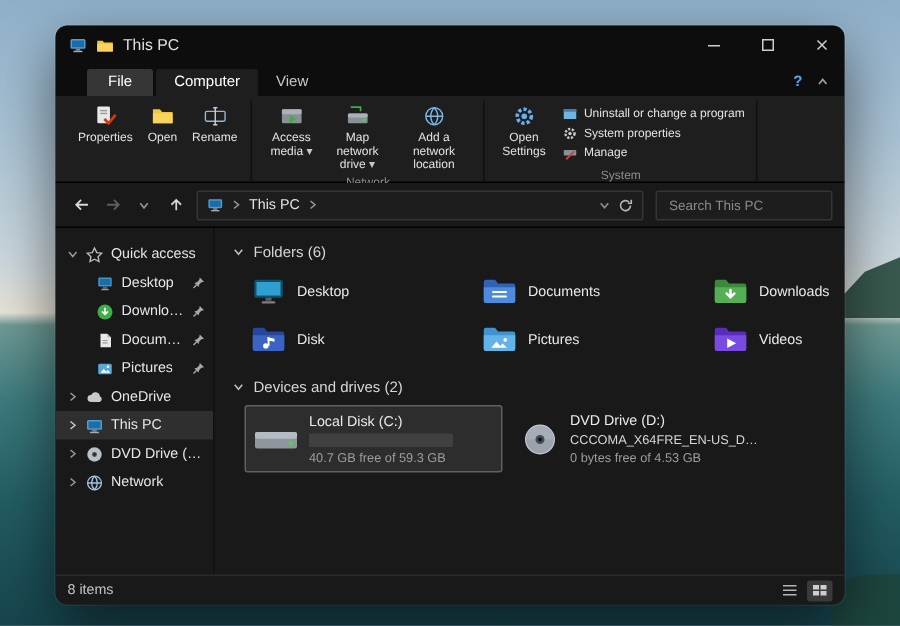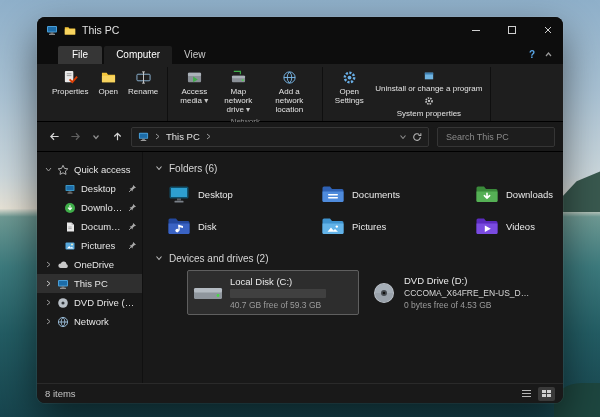--- a/index.html
+++ b/index.html
@@ -44,21 +44,21 @@
     flex:0 0 auto; border-bottom:1px solid #000; }
   .rgroup { display:flex; flex-direction:column; border-right:1px solid #0f0f0f; padding:0 5px; }
   .rgroup-body { display:flex; flex:1; align-items:stretch; gap:2px; }
   .rgroup-label { font-size:8px; color:#8e8e8e; text-align:center; padding:1px 0 2px; }
   .rbtn { display:flex; flex-direction:column; align-items:center; gap:2px;
     padding:3px 4px 1px; font-size:8px; color:#e3e3e3; text-align:center; line-height:1.15; border-radius:2px; }
   .rbtn .lbl { max-width:48px; }
   .rbtn.narrow .lbl { max-width:34px; }
   .dd { color:#c7c7c7; }
   .stack { display:flex; flex-direction:column; justify-content:flex-start; gap:3px; padding:4px 3px; }
-  .rbtn-sm { display:flex; align-items:center; gap:4px; font-size:8px; color:#e3e3e3; line-height:1; white-space:nowrap;flex-direction:column; }
+  .rbtn-sm { display:flex; align-items:center; gap:4px; font-size:8px; color:#e3e3e3; line-height:1; white-space:nowrap; }
 
   .navbar { height:30px; background:#191919; display:flex; align-items:center; gap:3px;
     padding:0 8px; flex:0 0 auto; border-bottom:1px solid #000; }
   .navbtn { width:18px; height:18px; display:flex; align-items:center; justify-content:center; }
   .addressbar { flex:1; height:20px; background:#1d1d1d; border:1px solid #353535; border-radius:2px;
     display:flex; align-items:center; gap:5px; padding:0 6px; font-size:9.5px; color:#e3e3e3; margin:0 5px 0 2px; }
   .addr-spacer { flex:1; }
   .searchbox { width:118px; height:20px; background:#1d1d1d; border:1px solid #353535; border-radius:2px;
     display:flex; align-items:center; padding:0 6px; }
   .searchbox input { flex:1; width:100%; background:transparent; border:0; outline:0;
@@ -75,21 +75,21 @@
   .s-label { overflow:hidden; text-overflow:ellipsis; }
 
   .content { flex:1; padding:6px 8px 0 12px; display:flex; flex-direction:column; min-width:0; }
   .sec-h { display:flex; align-items:center; gap:6px; font-size:10px; color:#d6d6d6; height:20px; }
   .tiles { display:grid; grid-template-columns:repeat(3,148px); gap:4px 6px; margin:2px 0 8px 8px; }
   .tile { display:flex; align-items:center; gap:7px; height:28px; padding:2px 4px;
     font-size:9.5px; color:#eaeaea; border-radius:2px; }
   .drives { display:flex; gap:6px; margin:2px 0 0 8px; }
   .drive { display:flex; gap:7px; align-items:center; width:172px; padding:4px 5px;
     border-radius:2px; border:1px solid transparent; }
-  .drive.selected { background:#2d2d2d; border-color:#5f5f5f;margin-left:24px; }
+  .drive.selected { background:#2d2d2d; border-color:#5f5f5f; }
   .d-info { display:flex; flex-direction:column; gap:2px; min-width:0; }
   .d-name { font-size:9.5px; color:#eaeaea; white-space:nowrap; }
   .d-vol { font-size:8.5px; color:#d6d6d6; white-space:nowrap; overflow:hidden; text-overflow:ellipsis; max-width:128px; }
   .cap-track { width:96px; height:9px; background:#404040; border-radius:1px; overflow:hidden; }
   .cap-fill { height:100%; background:#26a0da; }
   .d-cap { font-size:8.5px; color:#9c9c9c; white-space:nowrap; }
 
   .statusbar { height:20px; border-top:1px solid #2a2a2a; display:flex; align-items:center;
     padding:0 8px; font-size:9.5px; color:#c4c4c4; flex:0 0 auto; background:#191919; }
   .sb-right { margin-left:auto; display:flex; gap:3px; }

